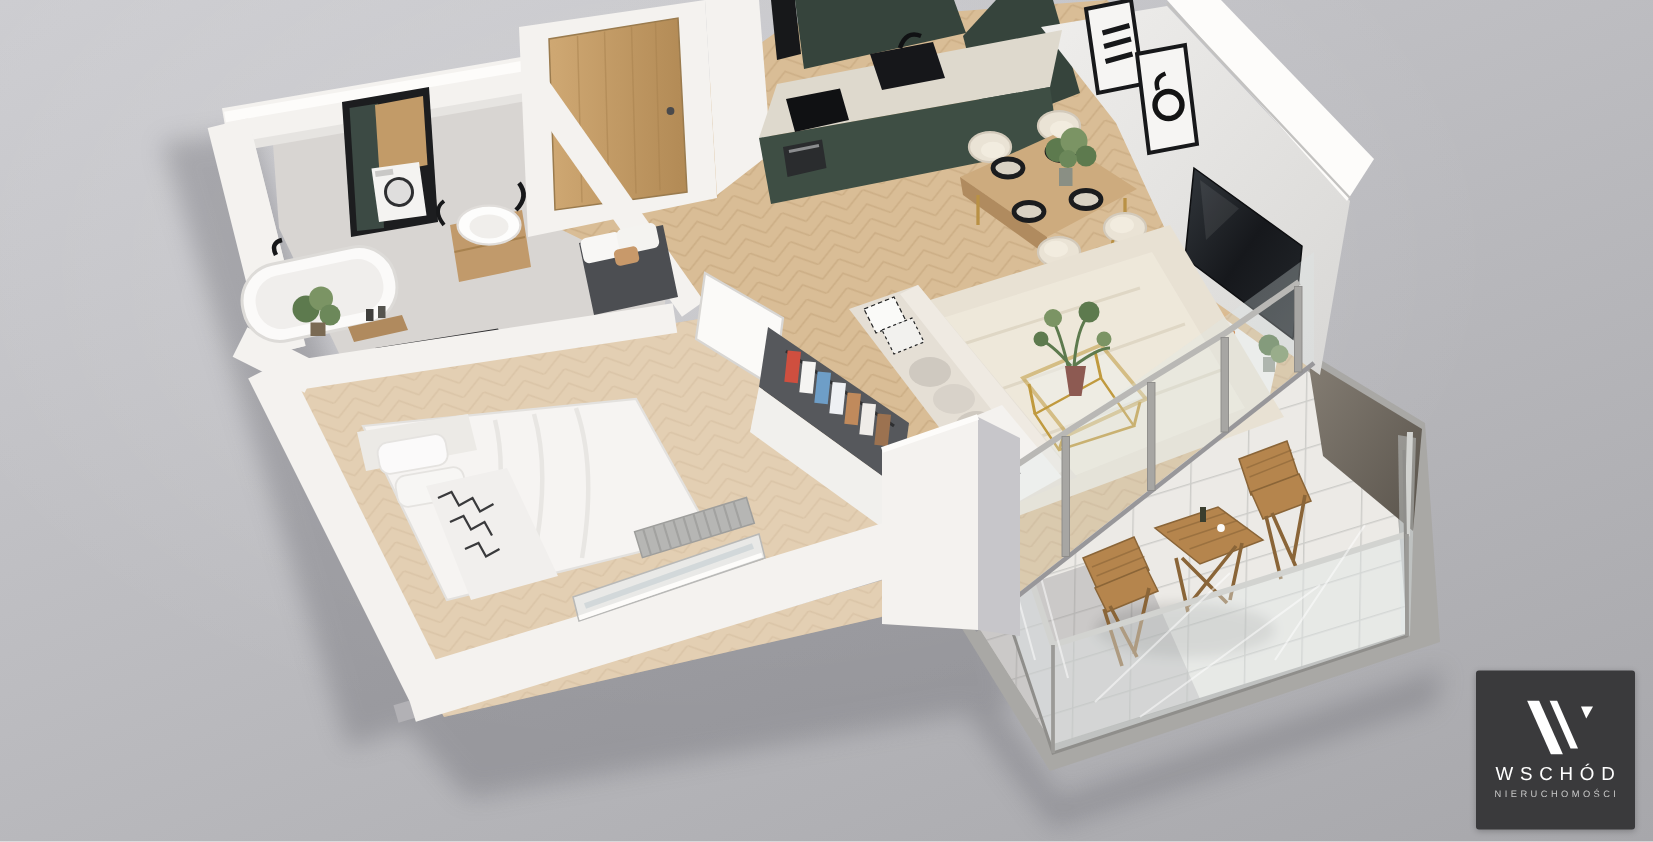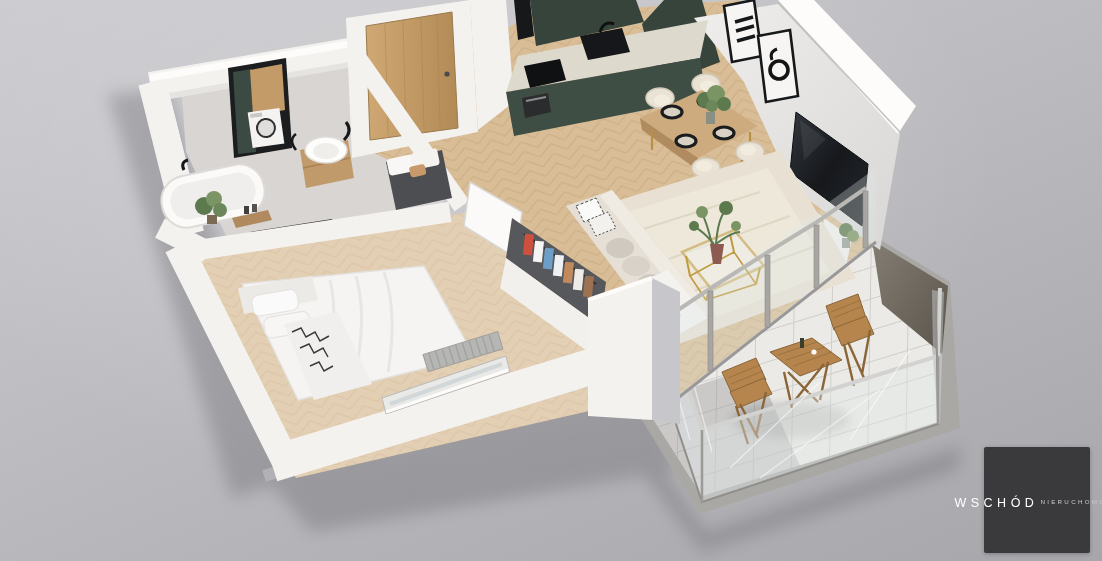--- a/index.html
+++ b/index.html
@@ -30,21 +30,21 @@
     font-family:"Liberation Sans", sans-serif;
     background:
       radial-gradient(ellipse 900px 560px at 42% 30%, rgba(255,255,255,.20), rgba(255,255,255,0) 60%),
       linear-gradient(158deg, var(--background_top) 0%, var(--background_mid) 46%, var(--background_bottom) 100%);
   }
   svg{display:block}
   .scene{position:absolute;inset:0;}
   .logo{
     position:absolute; right:12px; bottom:8px; width:106px; height:106px;
     background:var(--logo_bg); border-radius:2px;
-    display:flex; flex-direction:row; align-items:center; justify-content:center;
+    display:flex; flex-direction:column; align-items:center; justify-content:center;
     box-shadow:0 1px 4px rgba(0,0,0,.25);
   }
   .logo-title{color:var(--logo_fg);font-size:12.5px;letter-spacing:4.5px;margin:6px 0 0 4px;font-weight:400;}
   .logo-sub{color:var(--logo_sub);font-size:6.2px;letter-spacing:2.3px;margin:3px 0 0 2px;}
 </style>
 </head>
 <body>
 
 <svg class="scene" viewBox="0 0 1102 561" width="1102" height="561">
   <defs>

